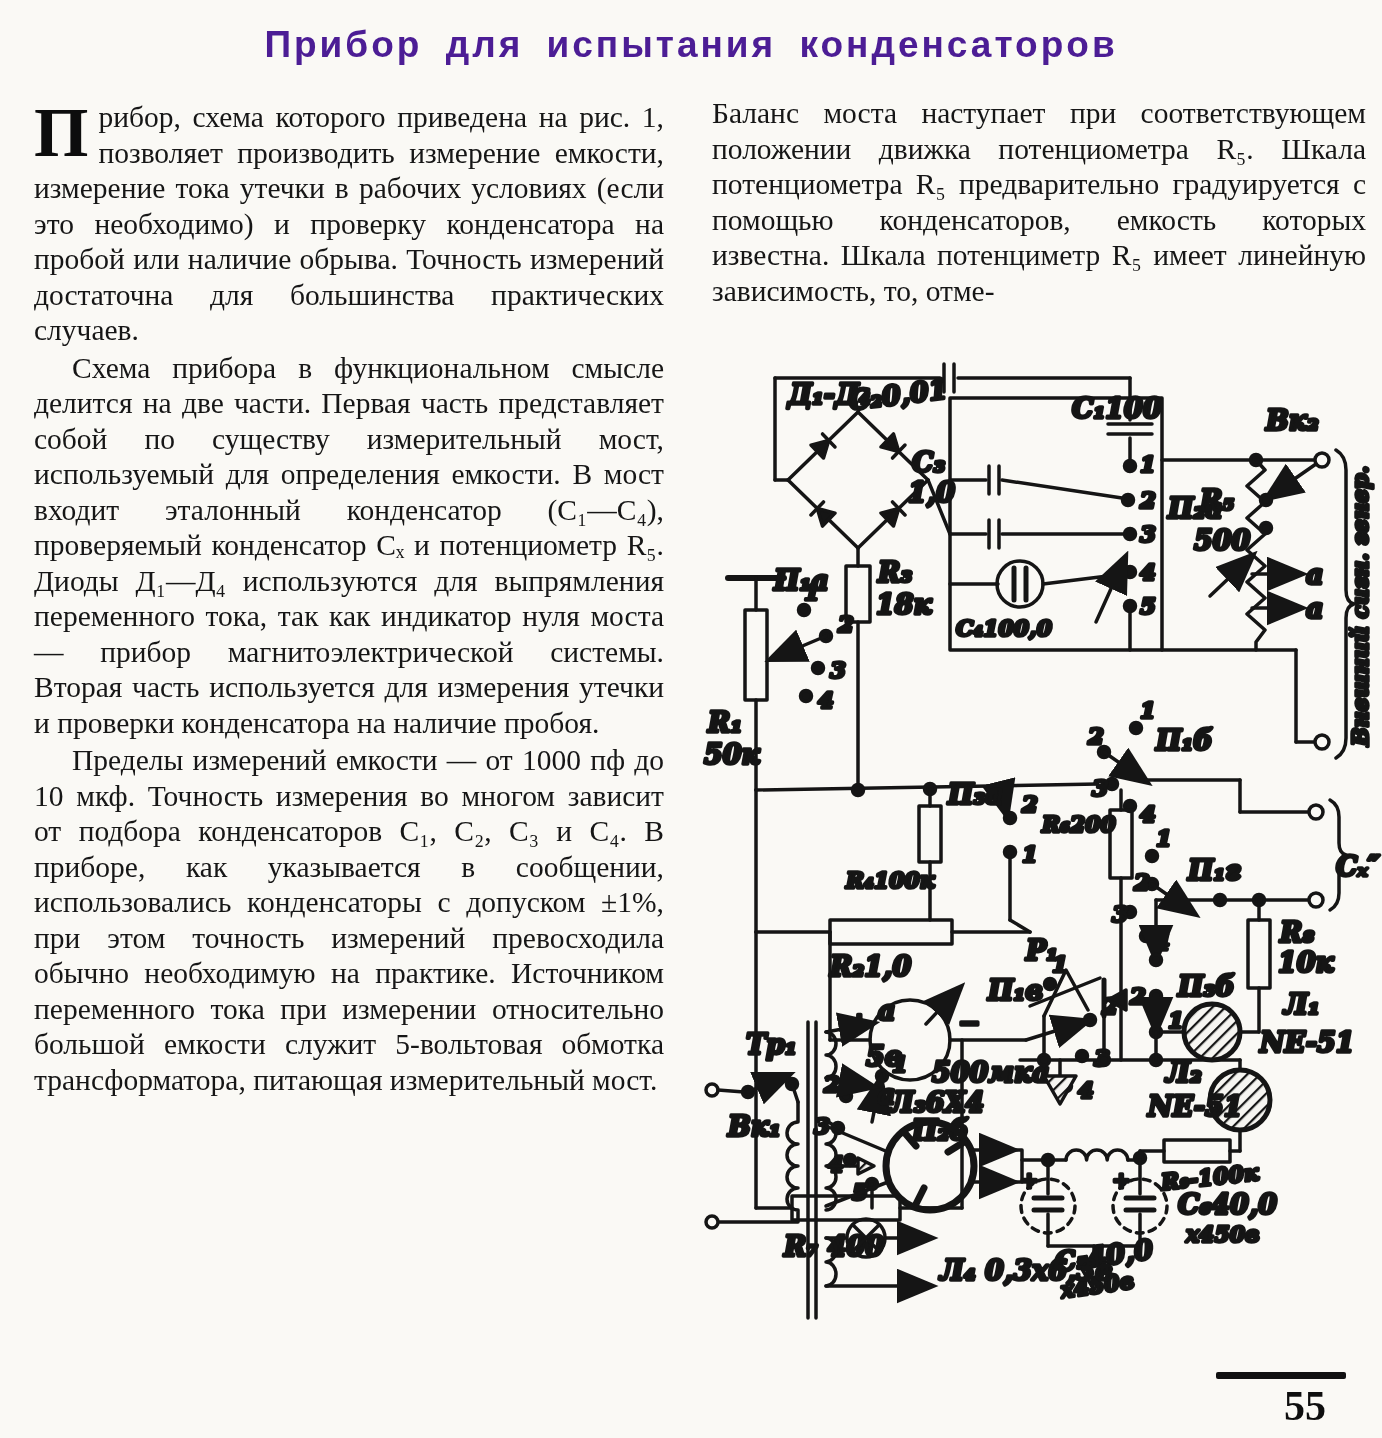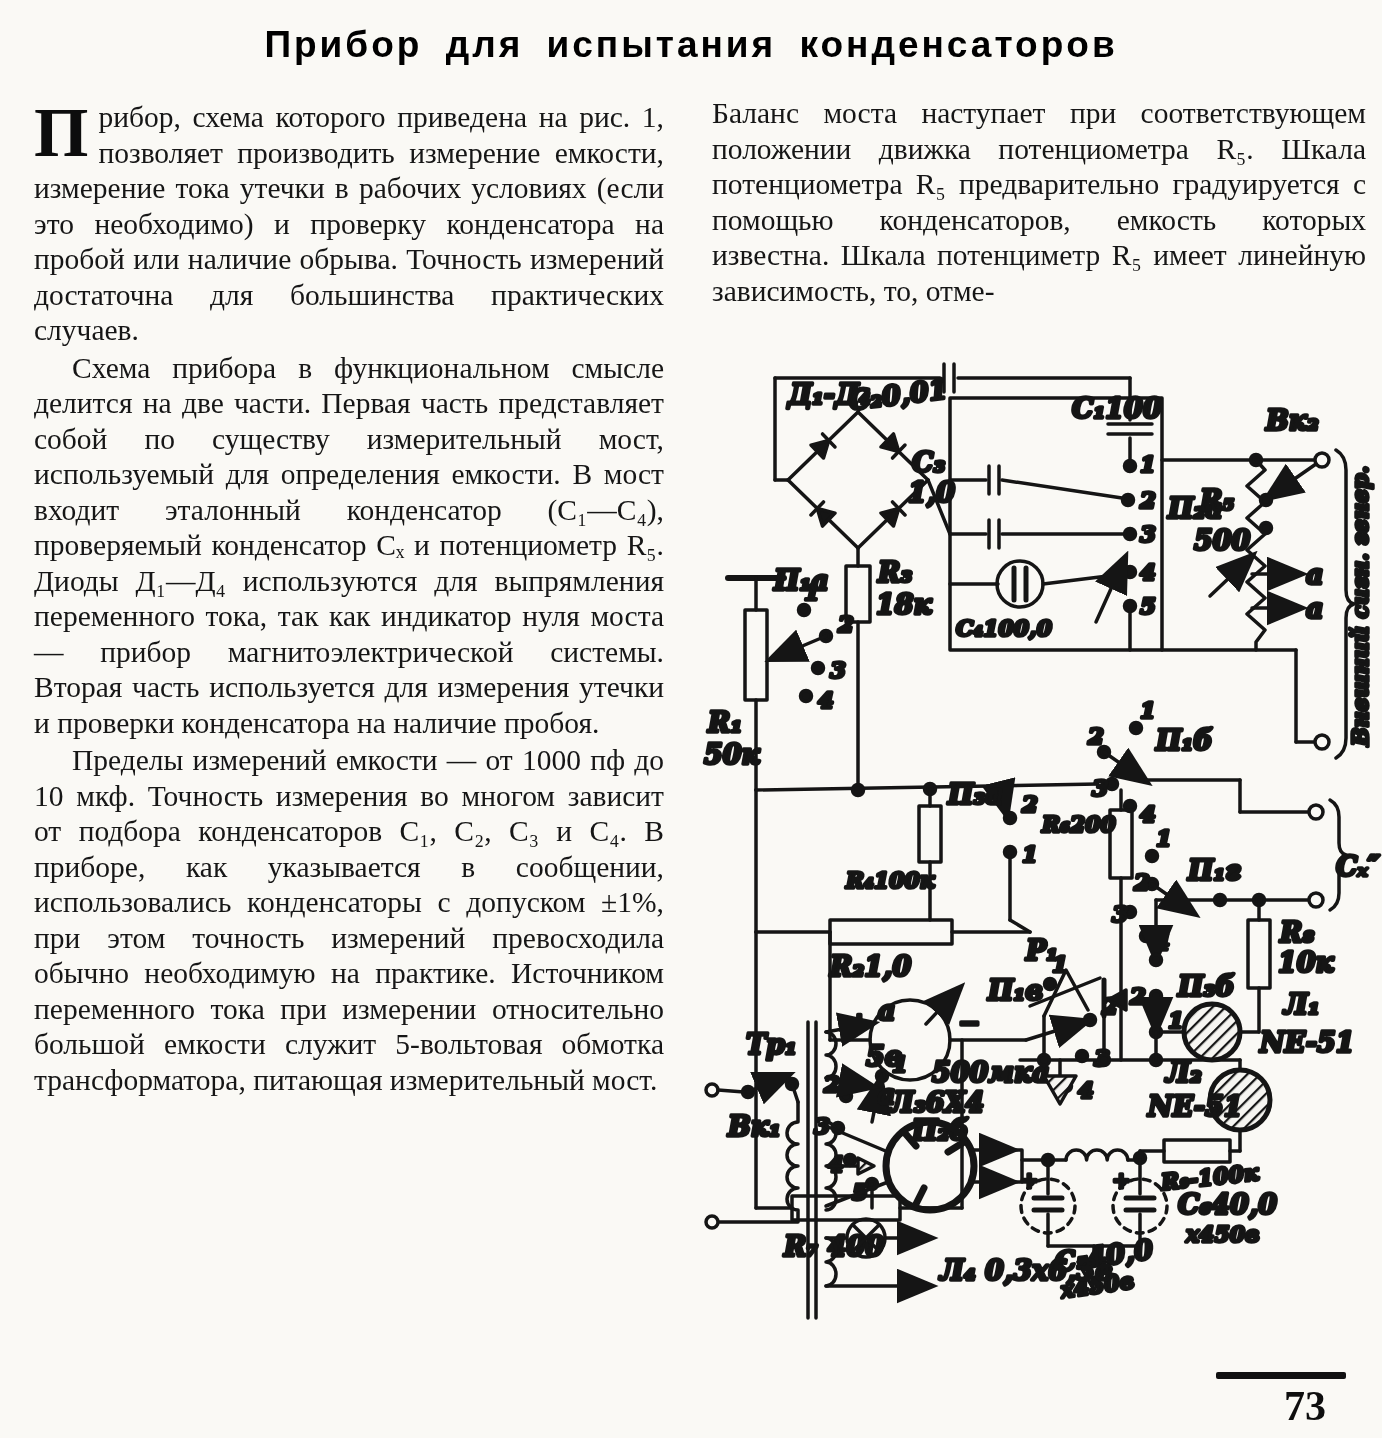--- a/index.html
+++ b/index.html
@@ -8,21 +8,21 @@
     background:#faf9f5;
     font-family:"Liberation Serif", serif;
     color:#161616;
     overflow:hidden;
   }
   .page-title{
     position:absolute;top:24px;left:0;right:0;
     text-align:center;
     font-family:"Liberation Sans", sans-serif;
     font-weight:bold;font-size:37px;letter-spacing:3px;word-spacing:10px;
-    color:#000000;
+    color:#4c1d95;
   }
   .col{position:absolute;font-size:29.5px;line-height:35.5px;text-align:justify;}
   .col p{margin:0 0 2px 0;text-indent:38px;}
   .col p.first{text-indent:0;}
   .col-left{left:34px;top:100px;width:630px;}
   .col-right{left:712px;top:96px;width:654px;}
   .dropcap{
     float:left;font-size:70px;line-height:58px;
     padding:4px 10px 0 0;font-weight:600;color:#0d0d0d;
   }
@@ -505,13 +505,13 @@
     <line x1="153" y1="865" x2="179" y2="891"></line>
     <line x1="179" y1="865" x2="153" y2="891"></line>
     <line x1="185" y1="878" x2="228" y2="878" marker-end="url(#ar)"></line>
     <line x1="126" y1="926" x2="228" y2="926" marker-end="url(#ar)"></line>
   </g>
   <text class="lbl" x="240" y="920">Л₄ 0,3х6,3в</text>
 </svg>
 </div>
 
 <div class="pg-rule"></div>
-<div class="pg-num">73</div>
+<div class="pg-num">55</div>
 
 </body></html>

